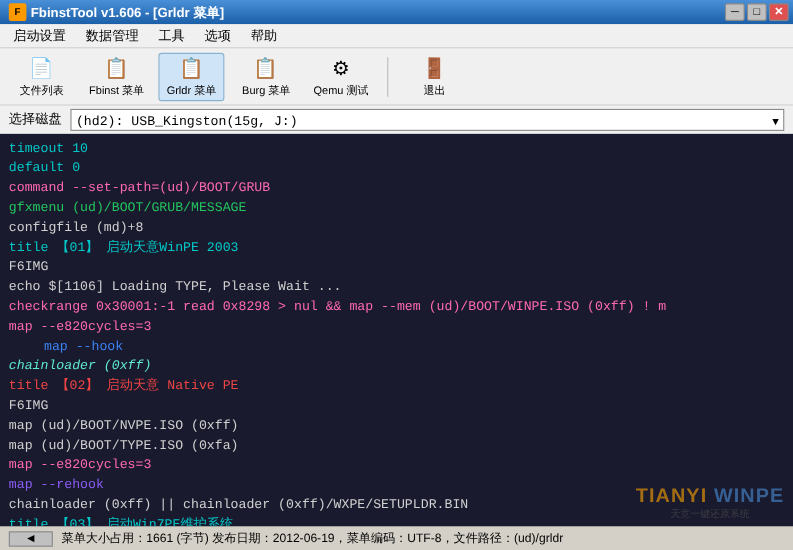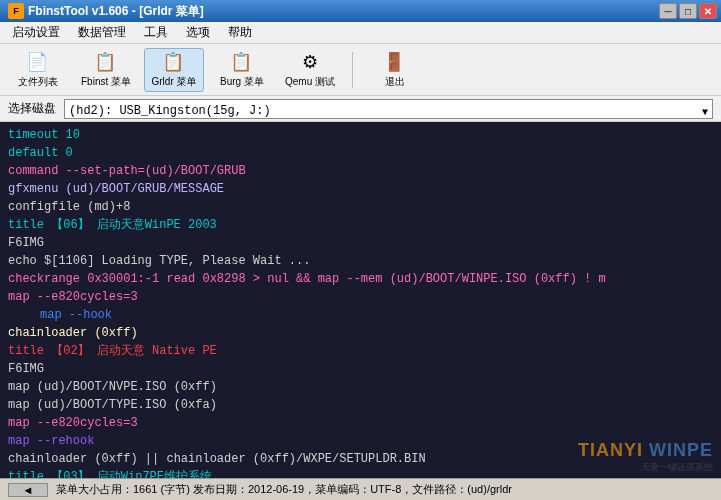--- a/index.html
+++ b/index.html
@@ -214,21 +214,21 @@
     }
 
     
     .watermark {
       position: absolute;
       bottom: 4px;
       right: 8px;
       opacity: 0.6;
       display: flex;
       flex-direction: column;
-      align-items: flex-end;
+      align-items: center;
     }
     .watermark-logo {
       font-size: 18px;
       font-weight: bold;
       color: #4a90d9;
       font-family: Arial, sans-serif;
       letter-spacing: 1px;
     }
     .watermark-logo span { color: #ffa500; }
     .watermark-sub {
@@ -294,29 +294,29 @@
     <span>(hd2): USB_Kingston(15g, J:)</span>
     <span class="disk-select-arrow">▼</span>
   </div>
 </div>
 
 <div class="content-area">
   <div class="code-editor" id="code-editor">
   <span class="line" style="color: rgb(0, 200, 200);">timeout 10</span>
       <span class="line" style="color: rgb(0, 200, 200);">default 0</span>
       <span class="line" style="color: rgb(255, 105, 180);">command --set-path=(ud)/BOOT/GRUB</span>
-      <span class="line" style="color: #c4b5fd;">gfxmenu (ud)/BOOT/GRUB/MESSAGE</span>
+      <span class="line" style="color: #22c55e;">gfxmenu (ud)/BOOT/GRUB/MESSAGE</span>
       <span class="line" style="color: rgb(208, 208, 208);">configfile (md)+8</span>
-      <span class="line" style="color: rgb(0, 200, 200);">title 【06】 启动天意WinPE 2003</span>
+      <span class="line" style="color: rgb(0, 200, 200);">title 【01】 启动天意WinPE 2003</span>
       <span class="line" style="color: rgb(208, 208, 208);">F6IMG</span>
       <span class="line" style="color: rgb(208, 208, 208);">echo $[1106] Loading TYPE, Please Wait ...</span>
       <span class="line" style="color: rgb(255, 105, 180);">checkrange 0x30001:-1 read 0x8298 &gt; nul &amp;&amp; map --mem (ud)/BOOT/WINPE.ISO (0xff) ! m</span>
       <span class="line" style="color: rgb(255, 105, 180);">map --e820cycles=3</span>
       <span class="line" style="color: #3b82f6; margin-left: 32px;">map --hook</span>
-      <span class="line" style="color: #fef9c3;">chainloader (0xff)</span>
+      <span class="line" style="color: #5eead4; font-style: italic;">chainloader (0xff)</span>
       <span class="line" style="color: #ef4444;">title 【02】 启动天意 Native PE</span>
       <span class="line" style="color: rgb(208, 208, 208);">F6IMG</span>
       <span class="line" style="color: rgb(208, 208, 208);">map (ud)/BOOT/NVPE.ISO (0xff)</span>
       <span class="line" style="color: rgb(208, 208, 208);">map (ud)/BOOT/TYPE.ISO (0xfa)</span>
       <span class="line" style="color: rgb(255, 105, 180);">map --e820cycles=3</span>
       <span class="line" style="color: #8b5cf6;">map --rehook</span>
       <span class="line" style="color: rgb(208, 208, 208);">chainloader (0xff) || chainloader (0xff)/WXPE/SETUPLDR.BIN</span>
       <span class="line" style="color: rgb(0, 200, 200);">title 【03】 启动Win7PE维护系统</span>
     </div>
   <div class="watermark">

